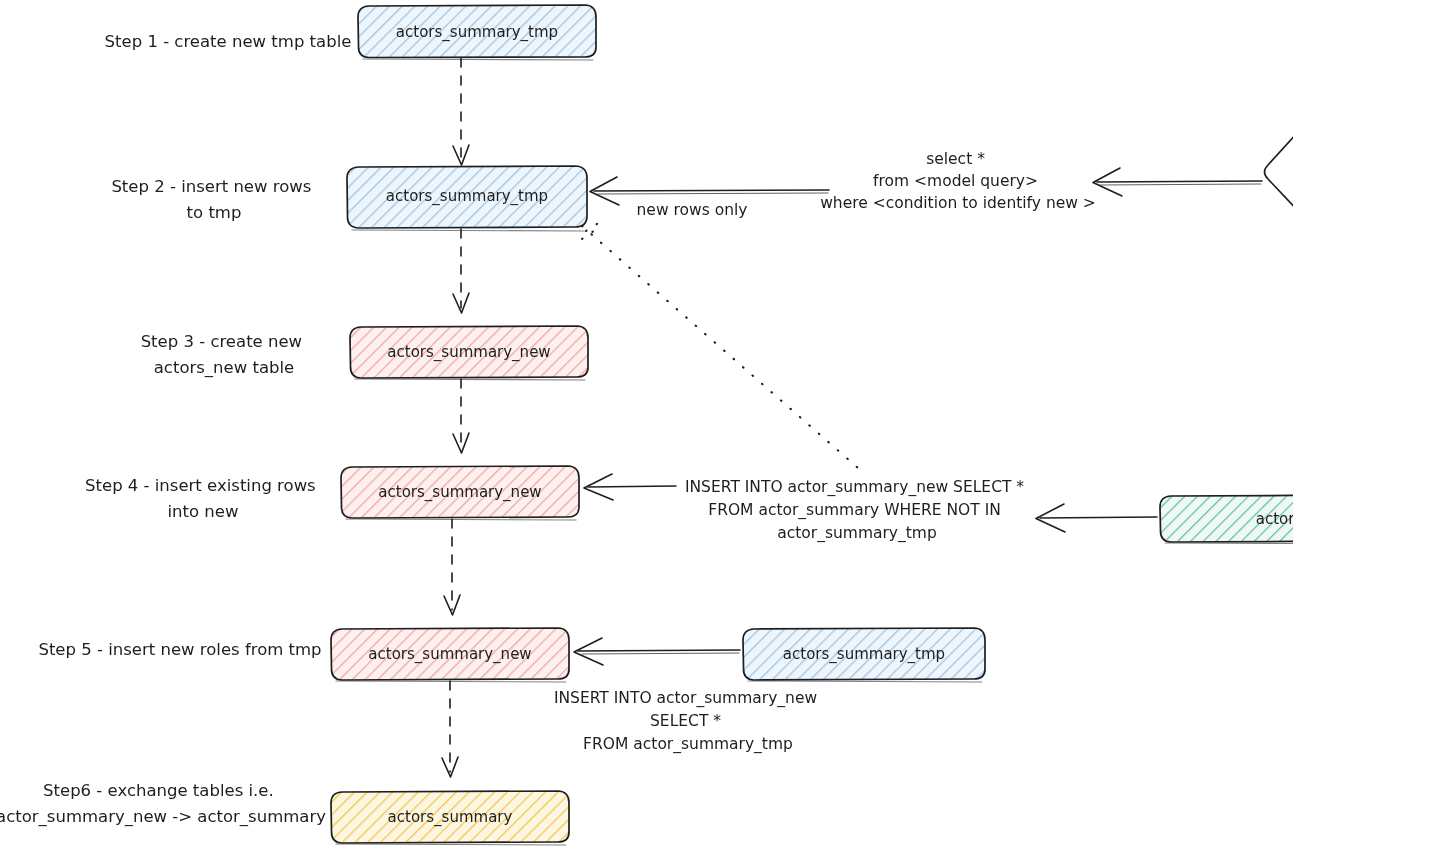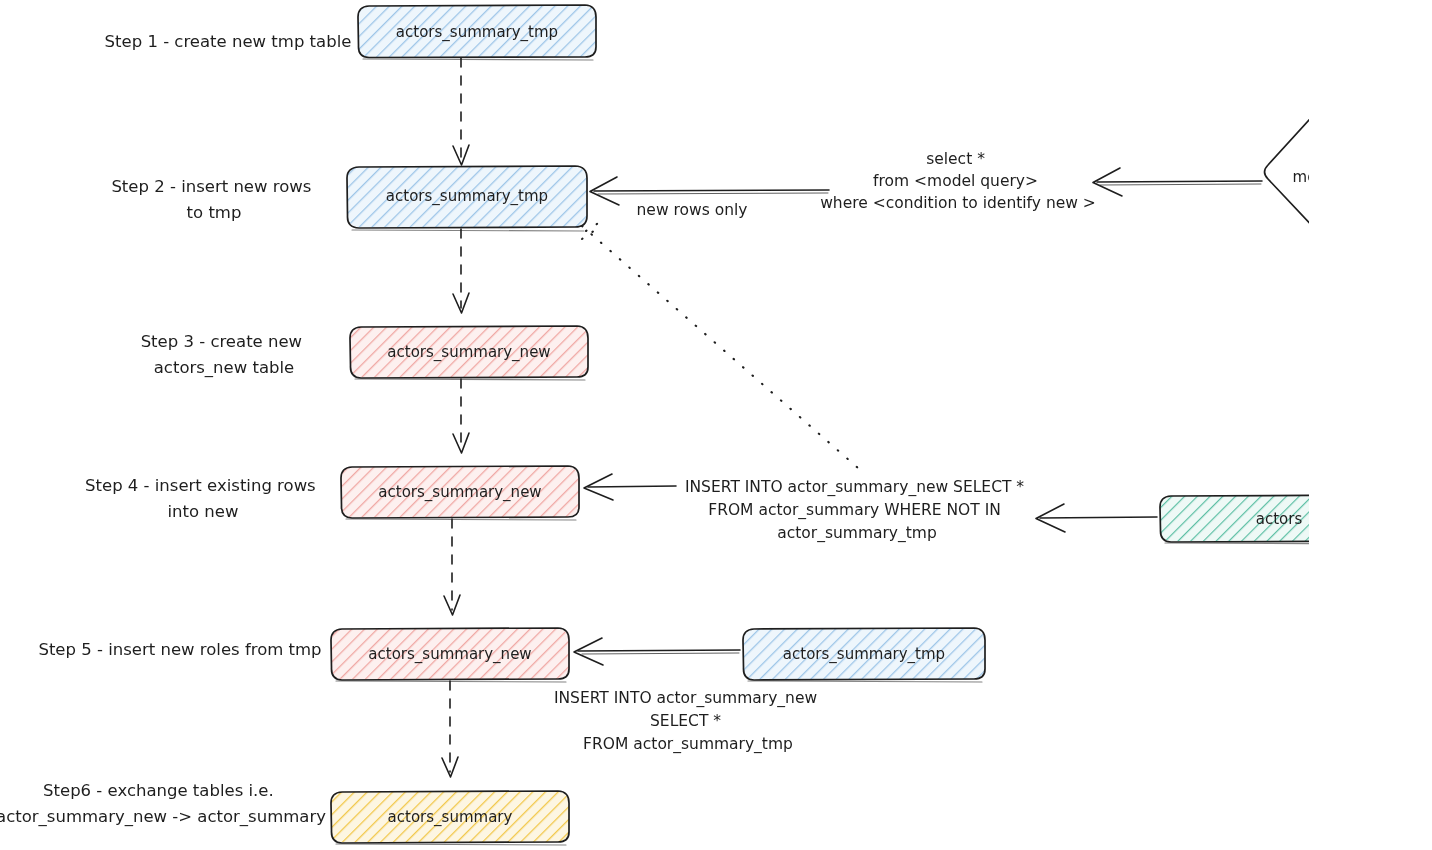--- a/index.html
+++ b/index.html
@@ -9,21 +9,20 @@
   }
   body {
     font-family: "DejaVu Sans", sans-serif;
   }
   #canvas {
     position: relative;
     width: 1293px;
     height: 850px;
     background: #ffffff;
     overflow: hidden;
-    padding-left: 16px;
   }
   svg#scene {
     position: absolute;
     left: 0;
     top: 0;
     width: 1432px;
     height: 850px;
   }
   .node-label, .side-label, .edge-label {
     font-family: "DejaVu Sans", sans-serif;

